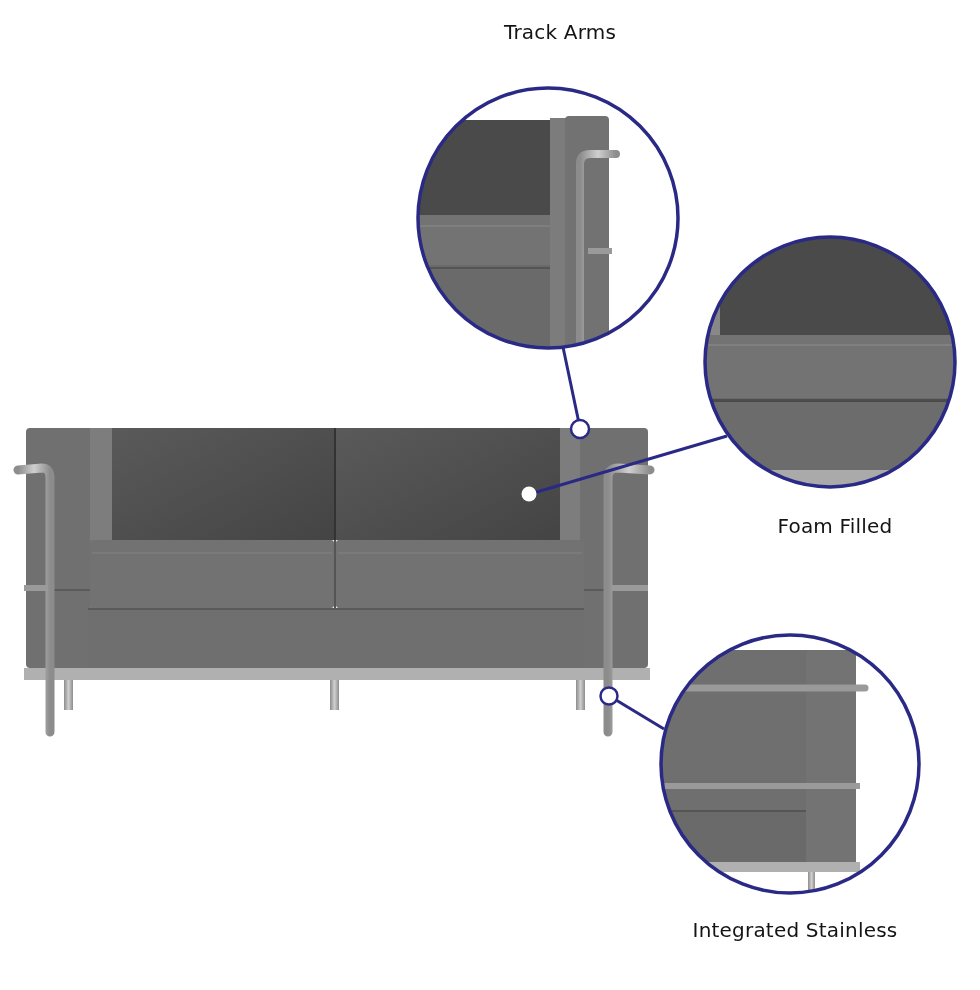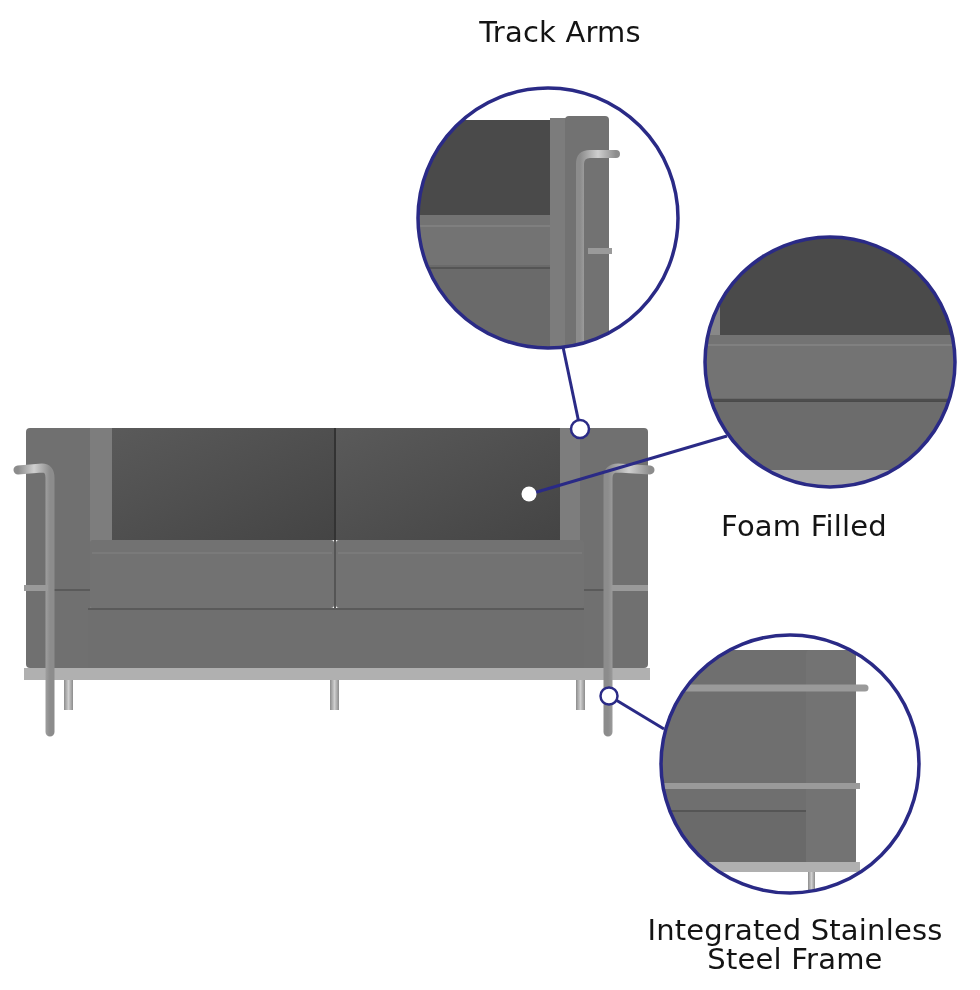--- a/index.html
+++ b/index.html
@@ -1,18 +1,18 @@
 <!DOCTYPE html>
 <html><head>
 <meta charset="utf-8">
 <style>
   html, body { margin: 0; padding: 0; background: #ffffff; }
   body { width: 980px; height: 990px; position: relative; overflow: hidden;
          font-family: "DejaVu Sans", sans-serif; color: #111; }
-  .label { position: absolute; text-align: center; font-size: 29px; line-height: 29px;
+  .label { position: absolute; text-align: center; font-size: 20px; line-height: 29px;
            color: #141414; font-weight: 400; letter-spacing: 0.2px; }
   #art { position: absolute; left: 0; top: 0; }
 </style>
 </head>
 <body>
 
 <svg id="art" width="980" height="990" viewBox="0 0 980 990">
   <defs>
     <linearGradient id="backGrad" x1="0" y1="0" x2="1" y2="1">
       <stop offset="0" stop-color="#5a5a5a"></stop>
@@ -119,20 +119,19 @@
     <circle cx="790" cy="764" r="129" fill="none" stroke="#2a2a86" stroke-width="3.5"></circle>
     <line x1="616" y1="700" x2="664" y2="729" stroke="#2a2a86" stroke-width="3"></line>
     <circle cx="609" cy="696" r="8.5" fill="#fff" stroke="#2a2a86" stroke-width="2.5"></circle>
   </g>
 </svg>
 
 <div class="label" style="left:420px; top:18px; width:280px;">
   <span>Track Arms</span>
 </div>
 
-<div class="label" style="left:669px; top:512px; width:270px;">
+<div class="label" style="left:700px; top:512px; width:270px;">
   <div>Foam Filled</div>
 </div>
 
 <div class="label" style="left:620px; top:916px; width:350px;">
   <div>Integrated Stainless</div>
-  <div>Steel Frame</div>
 </div>
 
 </body></html>

